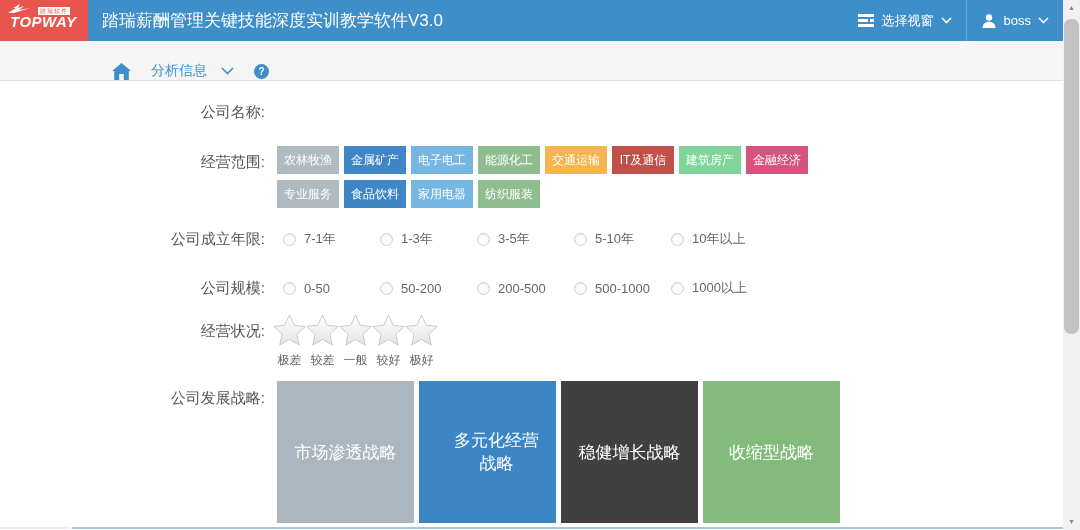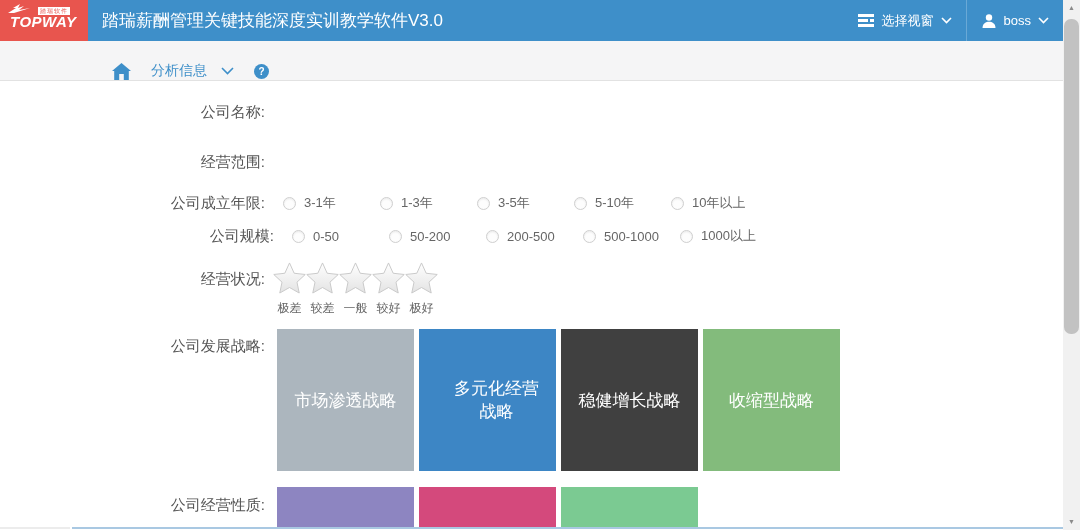--- a/index.html
+++ b/index.html
@@ -35,21 +35,21 @@
   .r-name .flabel { padding-top: 5px; }
   .name-input { width: 238px; height: 24px; border: 1px solid #ccc; padding: 0 8px; font-size: 13px; color: #a5a5a5; font-family: inherit; background: #fff; }
 
   .r-scope { margin-top: 24px; }
   .r-scope .flabel { padding-top: 7px; }
   .tag-row { display: flex; }
   .tag-row + .tag-row { margin-top: 6px; }
   .tag { width: 62px; height: 28px; margin-right: 5px; color: #fff; font-size: 12px; text-align: center; line-height: 28px; cursor: pointer; white-space: nowrap; overflow: hidden; }
 
   .r-age { margin-top: 22px; }
-  .r-size { margin-top: 14px; padding-left: 9px; }
+  .r-size { margin-top: 30px; }
   .radio-group { display: flex; margin-left: 18px; }
   .radio-item { width: 97px; display: flex; align-items: center; gap: 8px; cursor: pointer; }
   .radio-circle { width: 13px; height: 13px; flex: none; border-radius: 50%; border: 1px solid #cfcfcf; background: #fdfdfd; box-shadow: inset 0 1px 2px rgba(0,0,0,0.08); }
   .radio-text { font-size: 13px; color: #666; white-space: nowrap; }
 
   .r-status { margin-top: 15px; }
   .r-status .flabel { padding-top: 9px; }
   .stars { display: flex; }
   .star-slot { width: 33px; cursor: pointer; }
   .star-labels { display: flex; margin-top: 2px; }
@@ -129,28 +129,46 @@
 </div>
 
 <div class="content">
 
   <div class="row r-name">
     <div class="flabel">公司名称:</div>
   </div>
 
   <div class="row r-scope">
     <div class="flabel">经营范围:</div>
+    <div class="field">
+      <div class="tag-row">
+        <div class="tag" style="background-color: rgb(176, 186, 193);">农林牧渔</div>
+        <div class="tag" style="background-color: rgb(62, 134, 198);">金属矿产</div>
+        <div class="tag" style="background-color: rgb(118, 182, 226);">电子电工</div>
+        <div class="tag" style="background-color: rgb(144, 189, 144);">能源化工</div>
+        <div class="tag" style="background-color: rgb(246, 180, 78);">交通运输</div>
+        <div class="tag" style="background-color: rgb(192, 80, 72);">IT及通信</div>
+        <div class="tag" style="background-color: rgb(128, 214, 154);">建筑房产</div>
+        <div class="tag" style="background-color: rgb(215, 83, 127);">金融经济</div>
+      </div>
+      <div class="tag-row">
+        <div class="tag" style="background-color: rgb(176, 186, 193);">专业服务</div>
+        <div class="tag" style="background-color: rgb(62, 134, 198);">食品饮料</div>
+        <div class="tag" style="background-color: rgb(118, 182, 226);">家用电器</div>
+        <div class="tag" style="background-color: rgb(144, 189, 144);">纺织服装</div>
+      </div>
+    </div>
   </div>
 
   <div class="row r-age">
     <div class="flabel">公司成立年限:</div>
     <div class="radio-group">
       <label class="radio-item">
           <span class="radio-circle"></span>
-          <span class="radio-text">3-1年</span>
+          <span class="radio-text">7-1年</span>
         </label>
       <label class="radio-item">
           <span class="radio-circle"></span>
           <span class="radio-text">1-3年</span>
         </label>
       <label class="radio-item">
           <span class="radio-circle"></span>
           <span class="radio-text">3-5年</span>
         </label>
       <label class="radio-item">

